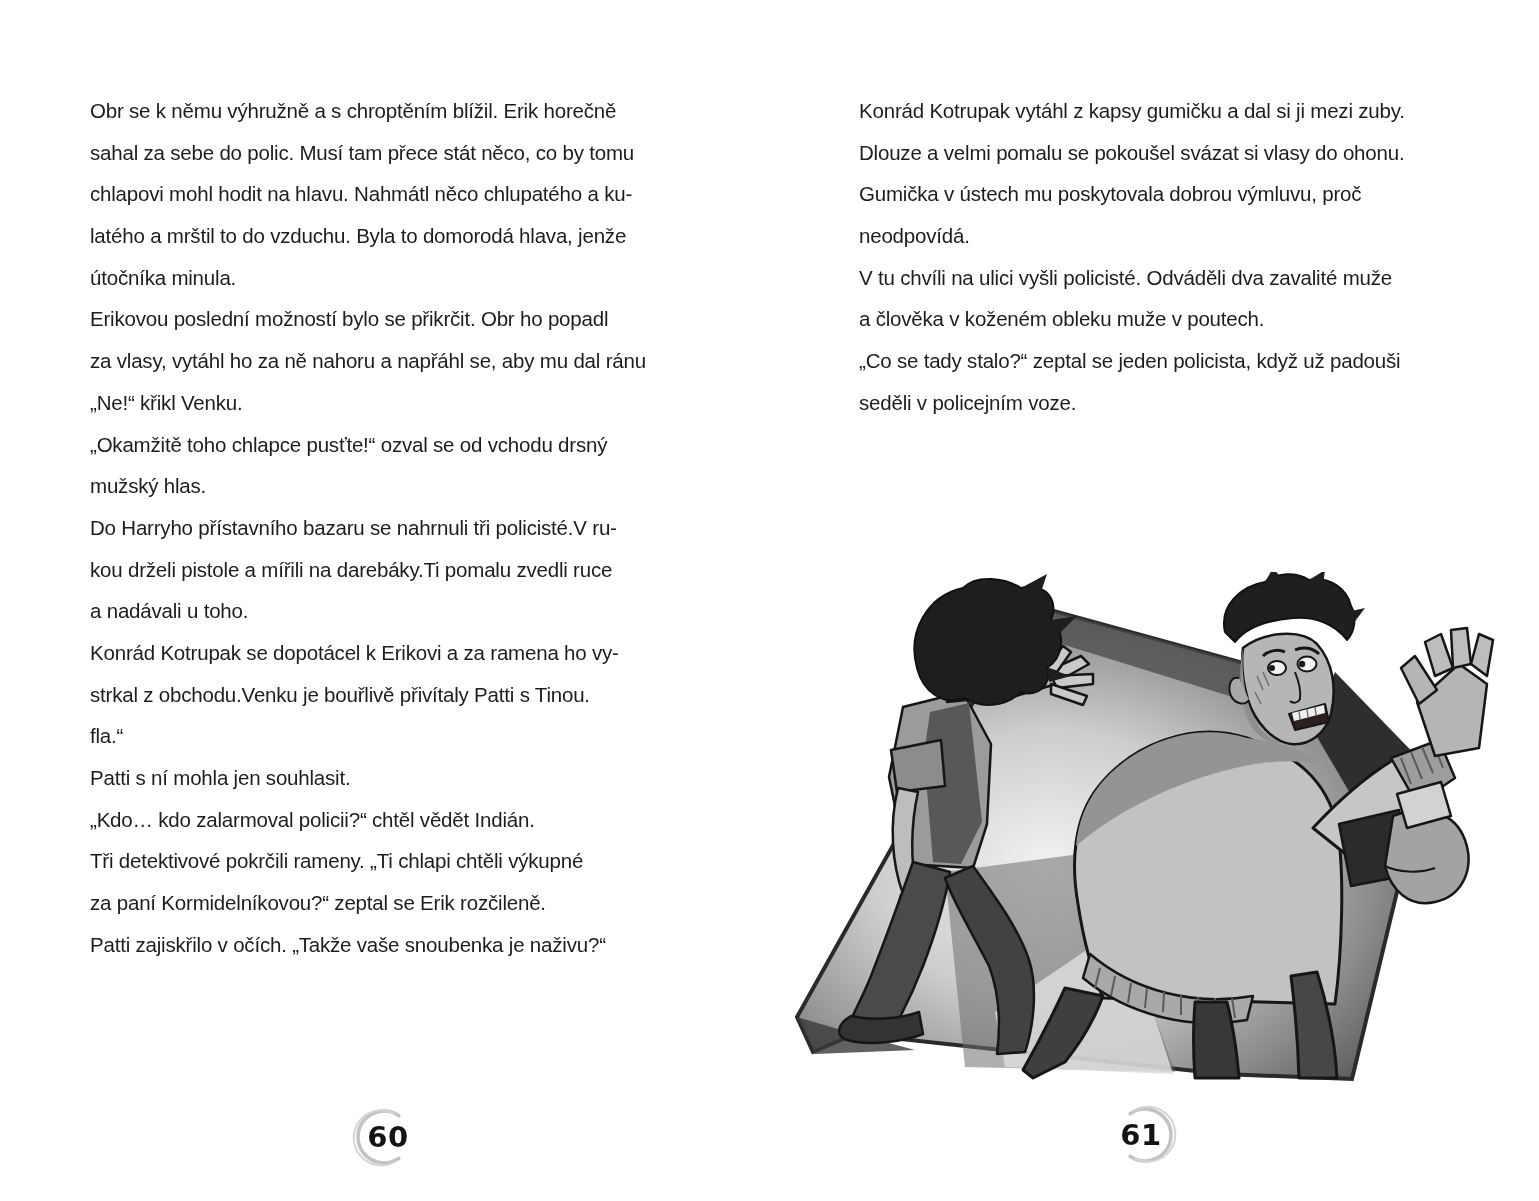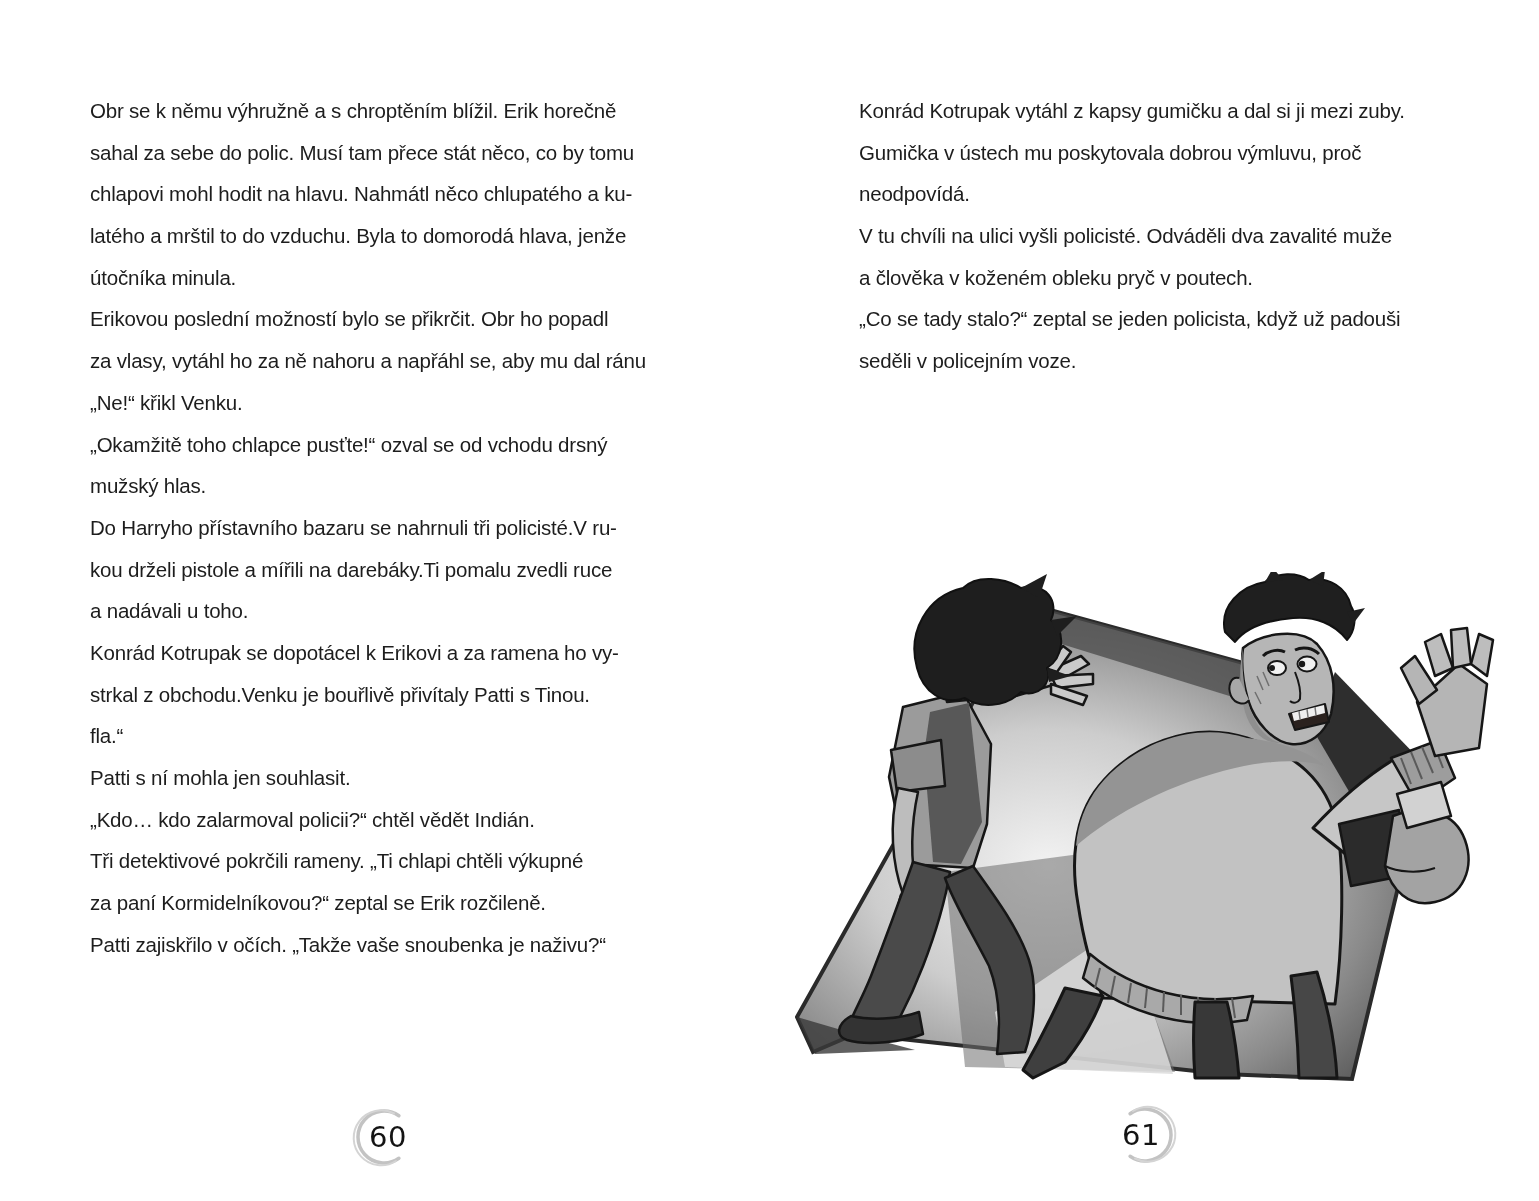--- a/index.html
+++ b/index.html
@@ -20,21 +20,21 @@
   .page-badge {
     position:absolute; width:70px; height:70px;
   }
   .badge-left  { left:349px;  top:1102px; }
   .badge-right { left:1110px; top:1100px; }
   .page-badge svg { position:absolute; left:0; top:0; }
   .page-num {
     position:absolute; top:50%; left:50%;
     transform:translate(-50%,-50%);
     font-family:"DejaVu Sans", sans-serif;
-    font-weight:400; font-size:29px; color:#141414;
+    font-weight:700; font-size:29px; color:#141414;
     letter-spacing:0.5px;
   }
   .badge-left  .page-num { margin-left:4px; }
   .badge-right .page-num { margin-left:-4px; }
   .illustration {
     position:absolute; left:795px; top:572px;
     width:700px; height:512px;
   }
 </style>
 </head>
@@ -61,24 +61,25 @@
       <div class="text-line">fla.“</div>
       <div class="text-line">Patti s ní mohla jen souhlasit.</div>
       <div class="text-line">„Kdo… kdo zalarmoval policii?“ chtěl vědět Indián.</div>
       <div class="text-line">Tři detektivové pokrčili rameny. „Ti chlapi chtěli výkupné</div>
       <div class="text-line">za paní Kormidelníkovou?“ zeptal se Erik rozčileně.</div>
       <div class="text-line">Patti zajiskřilo v očích. „Takže vaše snoubenka je naživu?“</div>
     </div>
 
   <div class="text-col col-right">
       <div class="text-line">Konrád Kotrupak vytáhl z kapsy gumičku a dal si ji mezi zuby.</div>
+      <div class="text-line">Dlouze a velmi pomalu se pokoušel svázat si vlasy do ohonu.</div>
       <div class="text-line">Gumička v ústech mu poskytovala dobrou výmluvu, proč</div>
       <div class="text-line">neodpovídá.</div>
       <div class="text-line">V tu chvíli na ulici vyšli policisté. Odváděli dva zavalité muže</div>
-      <div class="text-line">a člověka v koženém obleku pryč v poutech.</div>
+      <div class="text-line">a člověka v koženém obleku muže v poutech.</div>
       <div class="text-line">„Co se tady stalo?“ zeptal se jeden policista, když už padouši</div>
       <div class="text-line">seděli v policejním voze.</div>
     </div>
 
   <div class="illustration">
     <svg width="700" height="512" viewBox="0 0 700 512" xmlns="http://www.w3.org/2000/svg">
       <defs>
         <radialGradient id="spot" cx="0.40" cy="0.55" r="0.75">
           <stop offset="0" stop-color="#f2f2f2"></stop>
           <stop offset="0.38" stop-color="#cdcdcd"></stop>

